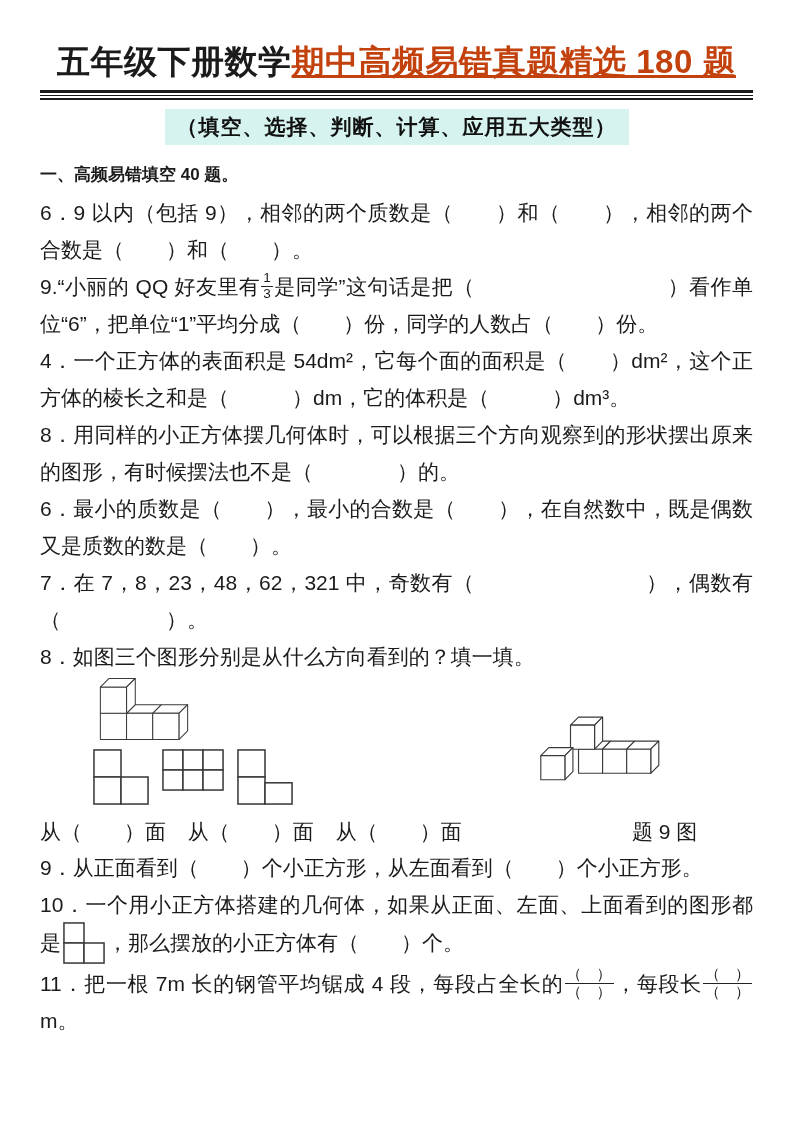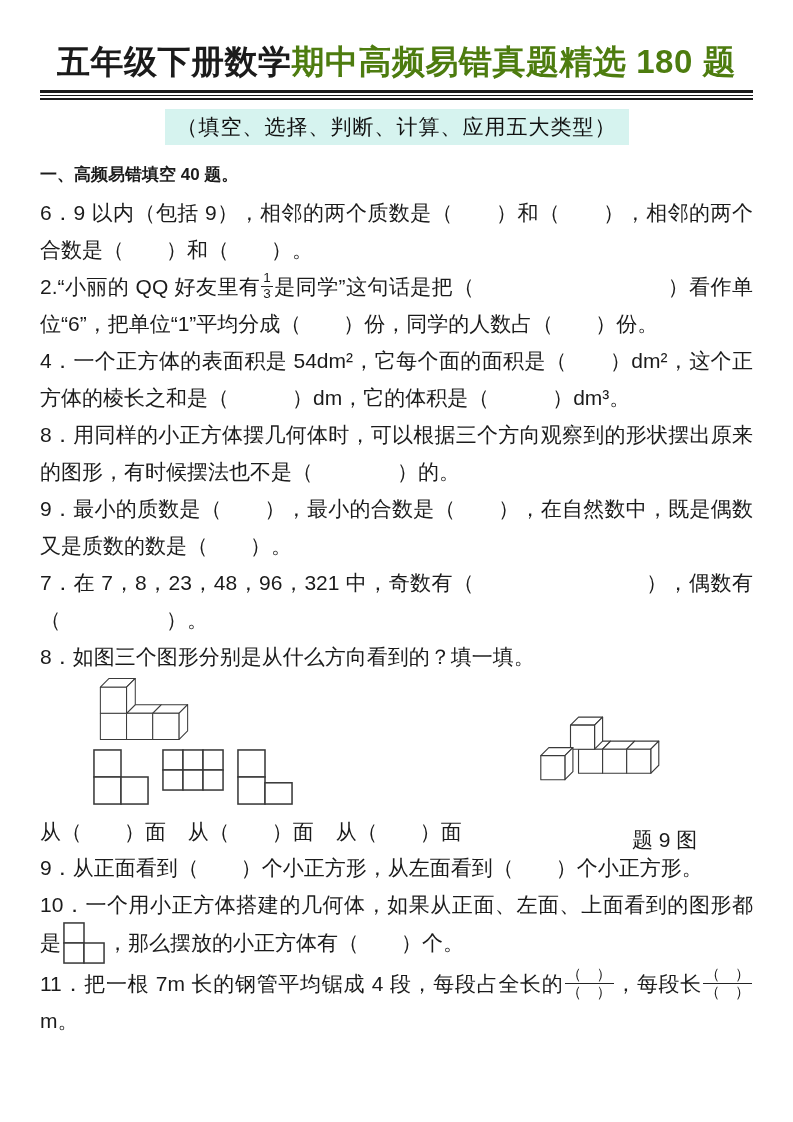--- a/index.html
+++ b/index.html
@@ -2,47 +2,47 @@
 <html><head>
 <meta charset="utf-8">
 <style>
   html,body{margin:0;padding:0;background:#ffffff;}
   body{width:793px;height:1122px;overflow:hidden;
        font-family:"Liberation Sans","DejaVu Sans",sans-serif;color:#1b1b1b;}
   .page{padding:34px 40px 0 40px;box-sizing:border-box;}
 
   .title{margin:6px 0 0 0;text-align:center;font-size:33px;font-weight:bold;
          white-space:nowrap;letter-spacing:0.5px;line-height:1.35;}
-  .title .red{color:#4d7c0f;}
+  .title .red{color:#c2410c;text-decoration:underline;}
 
   .rule{margin-top:5px;}
   .rule .l1{height:3px;background:#1a1a1a;}
   .rule .l2{height:1.5px;background:#1a1a1a;margin-top:2px;}
   .rule .l3{height:1.5px;background:#1a1a1a;margin-top:2px;}
 
   .subtitle-row{text-align:center;margin-top:9px;}
   .subtitle-row span{display:inline-block;background:#d6f3ef;color:#111;
-        font-size:21px;font-weight:normal;padding:4px 12px;letter-spacing:1px;}
+        font-size:21px;font-weight:bold;padding:4px 12px;letter-spacing:1px;}
 
   .section-heading{font-size:17px;font-weight:bold;margin:13px 0 2px 0;line-height:34px;}
 
   p.q{font-size:21px;line-height:37px;margin:0;text-align:justify;text-justify:inter-ideograph;}
 
   .frac{display:inline-flex;flex-direction:column;align-items:center;
         vertical-align:middle;line-height:1.1;font-size:13.5px;margin:0 1px;position:relative;top:-2px;}
   .frac .num{border-bottom:1.3px solid #222;padding:0 2px;}
   .frac.big{font-size:15px;}
 
   .q8-block{position:relative;margin-top:2px;}
   .fig3d-row{margin-left:57px;height:64px;}
   .views-row{margin-left:53px;margin-top:8px;display:flex;gap:13px;align-items:flex-start;height:62px;}
   .fig9-wrap{position:absolute;left:500px;top:32px;}
   .labels-row{position:relative;margin-top:4px;font-size:21px;line-height:34px;height:34px;}
   .labels-row .vlabel{margin-right:16px;text-align:center;}
-  .labels-row .caption{position:absolute;left:592px;top:0;margin-top:8px;}
+  .labels-row .caption{position:absolute;left:592px;top:0;}
 
   svg.linefig{display:block;}
   svg .face{fill:#ffffff;stroke:#3a3a3a;stroke-width:1.4;stroke-linejoin:round;}
   svg .cell{fill:#ffffff;stroke:#3a3a3a;stroke-width:1.6;}
   .inline-fig{display:inline-block;vertical-align:middle;margin:0 2px;position:relative;top:-1px;}
 </style>
 </head>
 <body>
 
 <div class="page">
@@ -56,29 +56,29 @@
   </div>
 
   <div class="subtitle-row">
     <span>（填空、选择、判断、计算、应用五大类型）</span>
   </div>
 
   <div class="section-heading">一、高频易错填空 40 题。</div>
 
   <p class="q">6．9 以内（包括 9），相邻的两个质数是（　　）和（　　），相邻的两个合数是（　　）和（　　）。</p>
 
-  <p class="q"><span>2.“小丽的 QQ 好友里有</span><span class="frac">
+  <p class="q"><span>9.“小丽的 QQ 好友里有</span><span class="frac">
         <span class="num">1</span>
         <span class="den">3</span>
       </span><span>是同学”这句话是把（　　　　　　　　　）看作单位“6”，把单位“1”平均分成（　　）份，同学的人数占（　　）份。</span></p>
 
   <p class="q">4．一个正方体的表面积是 54dm²，它每个面的面积是（　　）dm²，这个正方体的棱长之和是（　　　）dm，它的体积是（　　　）dm³。</p>
   <p class="q">8．用同样的小正方体摆几何体时，可以根据三个方向观察到的形状摆出原来的图形，有时候摆法也不是（　　　　）的。</p>
-  <p class="q">9．最小的质数是（　　），最小的合数是（　　），在自然数中，既是偶数又是质数的数是（　　）。</p>
-  <p class="q">7．在 7，8，23，48，96，321 中，奇数有（　　　　　　　　），偶数有（　　　　　）。</p>
+  <p class="q">6．最小的质数是（　　），最小的合数是（　　），在自然数中，既是偶数又是质数的数是（　　）。</p>
+  <p class="q">7．在 7，8，23，48，62，321 中，奇数有（　　　　　　　　），偶数有（　　　　　）。</p>
   <p class="q">8．如图三个图形分别是从什么方向看到的？填一填。</p>
 
   <div class="q8-block">
     <div class="fig3d-row">
       <svg class="linefig" width="94" height="64" viewBox="0 0 124 88">
         <polygon class="face" points="38,50 50,38 86,38 74,50"></polygon>
         <polygon class="face" points="74,50 86,38 122,38 110,50"></polygon>
         <polygon class="face" points="110,50 122,38 122,74 110,86"></polygon>
         <rect class="face" x="2" y="50" width="36" height="36"></rect>
         <rect class="face" x="38" y="50" width="36" height="36"></rect>

